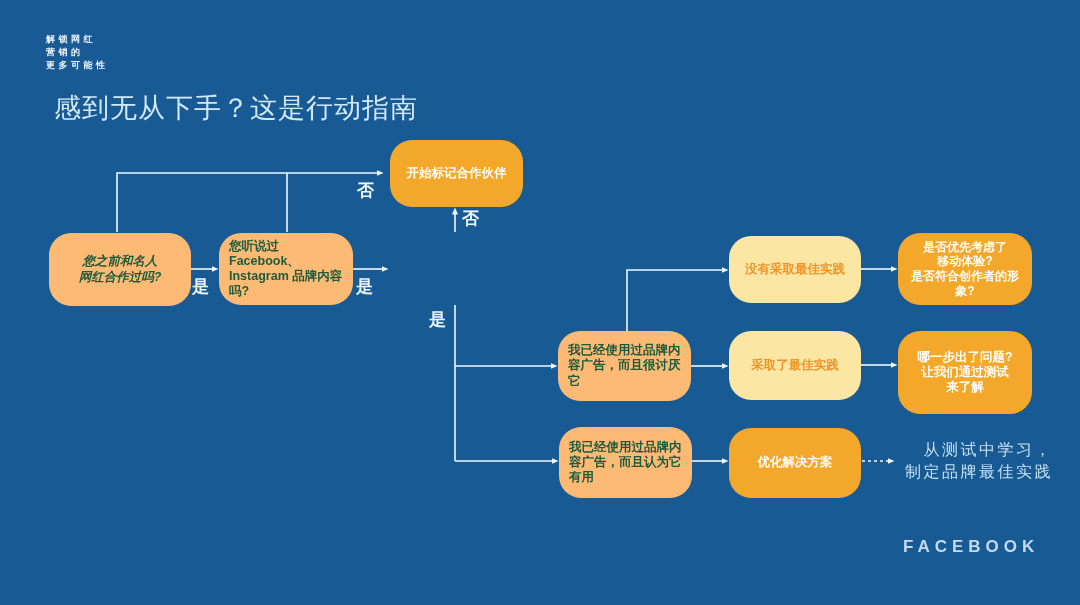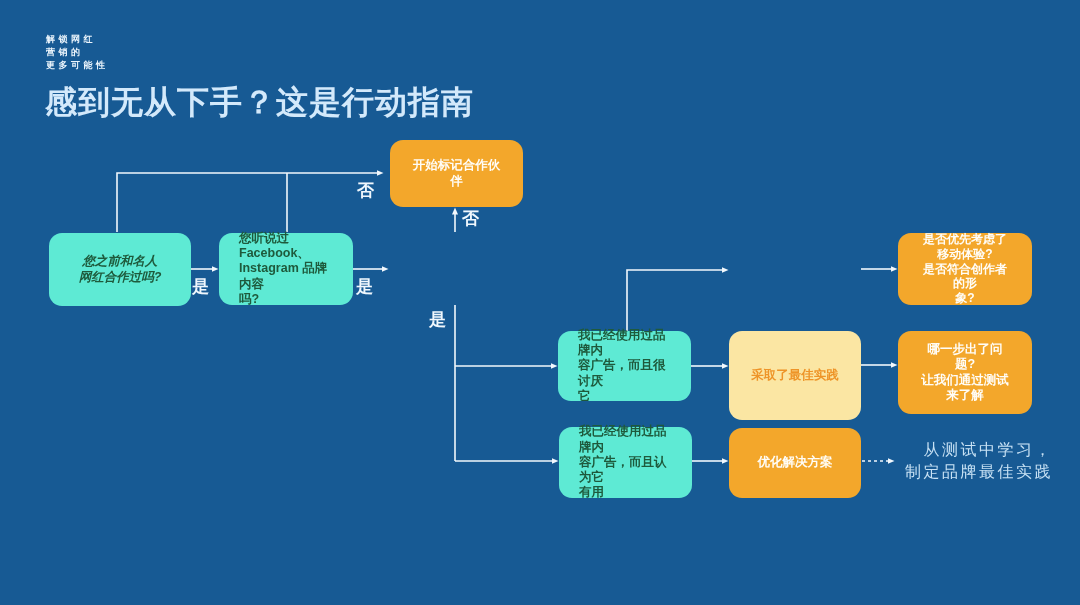--- a/index.html
+++ b/index.html
@@ -7,45 +7,45 @@
     position:relative; width:1080px; height:605px; overflow:hidden;
     background:#175A94;
     font-family:"Liberation Sans","DejaVu Sans",sans-serif;
   }
   .tagline {
     position:absolute; left:46px; top:13px;
     font-size:9px; font-weight:bold; letter-spacing:3.5px;
     line-height:13px; color:#EAF4FC; white-space:pre-line;margin-top:20px;
   }
   .title {
-    position:absolute; left:45px; top:81px; margin:0;
-    font-size:32px; font-weight:bold; letter-spacing:1px; color:#D3E9FB;
+    position:absolute; left:45px; top:81px; margin:9px;
+    font-size:27px; font-weight:normal; letter-spacing:1px; color:#D3E9FB;
   }
   .connectors { position:absolute; left:0; top:0; }
   .node {
     position:absolute; box-sizing:border-box;
-    border-radius:13px; display:flex; align-items:center;
+    border-radius:22px; display:flex; align-items:center;
     font-size:12.5px; font-weight:bold; line-height:1.22;
-    white-space:pre-line; padding:6px 20px;
+    white-space:pre-line; padding:6px 10px;
   }
   .node.center { justify-content:center; text-align:center; }
-  .green  { background:#5eead4; color:#1E5A3C; }
+  .green  { background:#fdba74; color:#1E5A3C; }
   .yellow { background:#FBE6A3; color:#EE9428; }
   .orange { background:#F3A72B; color:#FFFDF7; }
   .edge-label {
     position:absolute; font-size:17px; font-weight:bold; color:#EFF7FD;
   }
   .n0  { left:49px;  top:233px; width:142px; height:73px;font-style:italic; }
   .n1  { left:219px; top:233px; width:134px; height:72px; }
   .n2  { left:389px; top:232px; width:133px; height:73px; }
   .n3  { left:390px; top:140px; width:133px; height:67px; }
   .n4  { left:558px; top:331px; width:133px; height:70px; }
   .n5  { left:559px; top:427px; width:133px; height:71px; }
   .n6  { left:729px; top:236px; width:132px; height:67px; }
-  .n7  { left:729px; top:331px; width:132px; height:89px; }
+  .n7  { left:729px; top:331px; width:132px; height:69px; }
   .n8  { left:729px; top:428px; width:132px; height:70px; }
   .n9  { left:898px; top:233px; width:134px; height:72px; font-size:12px; }
   .n10 { left:898px; top:331px; width:134px; height:83px; }
   .l0 { left:357px; top:179px; }
   .l1 { left:462px; top:207px; }
   .l2 { left:192px; top:275px; }
   .l3 { left:356px; top:275px; }
   .l4 { left:429px; top:308px; }
   .end-text {
     position:absolute; left:905px; top:439px;
@@ -96,33 +96,35 @@
   <div class="node green n1">您听说过 Facebook、
 Instagram 品牌内容
 吗?</div>
   <div class="node orange center n3">开始标记合作伙伴</div>
   <div class="node green n4">我已经使用过品牌内
 容广告，而且很讨厌
 它</div>
   <div class="node green n5">我已经使用过品牌内
 容广告，而且认为它
 有用</div>
+  <div class="node yellow center n6">没有采取最佳实践</div>
   <div class="node yellow center n7">采取了最佳实践</div>
   <div class="node orange center n9">是否优先考虑了
 移动体验?
 是否符合创作者的形
 象?</div>
   <div class="node orange center n8">优化解决方案</div>
   <div class="node orange center n10">哪一步出了问题?
 让我们通过测试
 来了解</div>
 
   <span class="edge-label l0">否</span>
   <span class="edge-label l1">否</span>
   <span class="edge-label l2">是</span>
   <span class="edge-label l3">是</span>
   <span class="edge-label l4">是</span>
 
   <div class="end-text">从测试中学习，
 制定品牌最佳实践</div>
 
+  <div class="brand">FACEBOOK</div>
 
 </div>
 
 </body></html>

